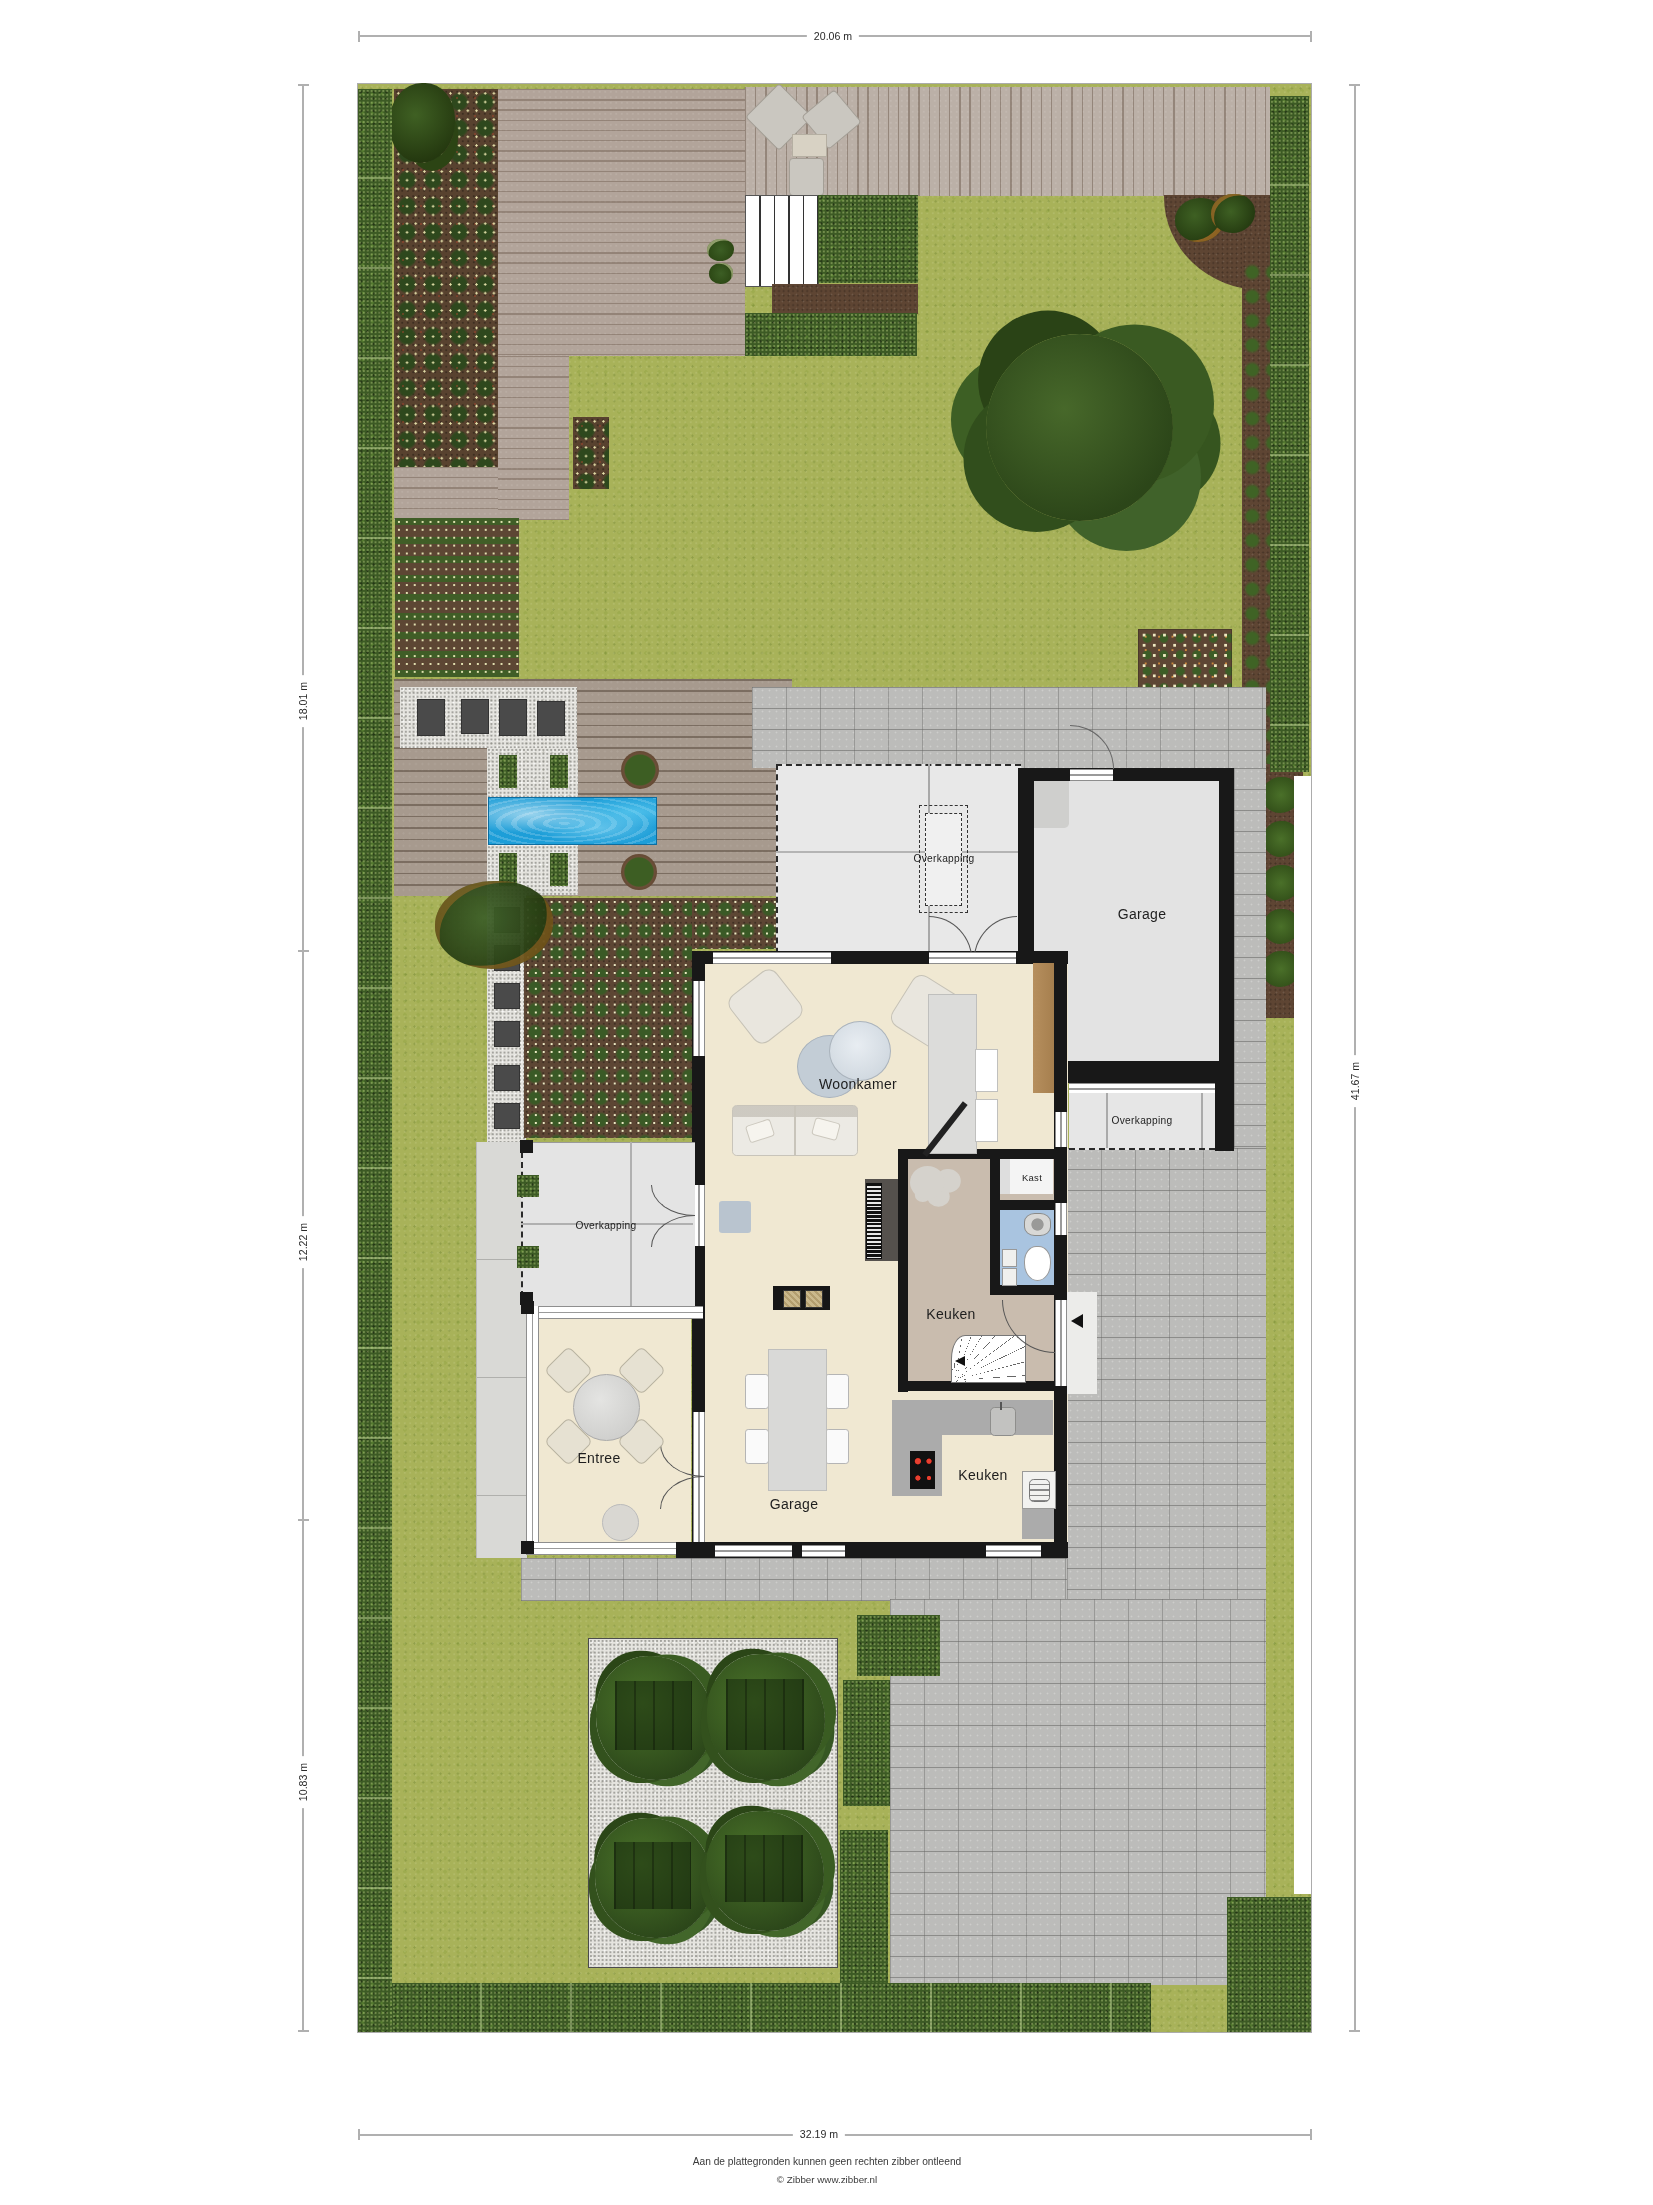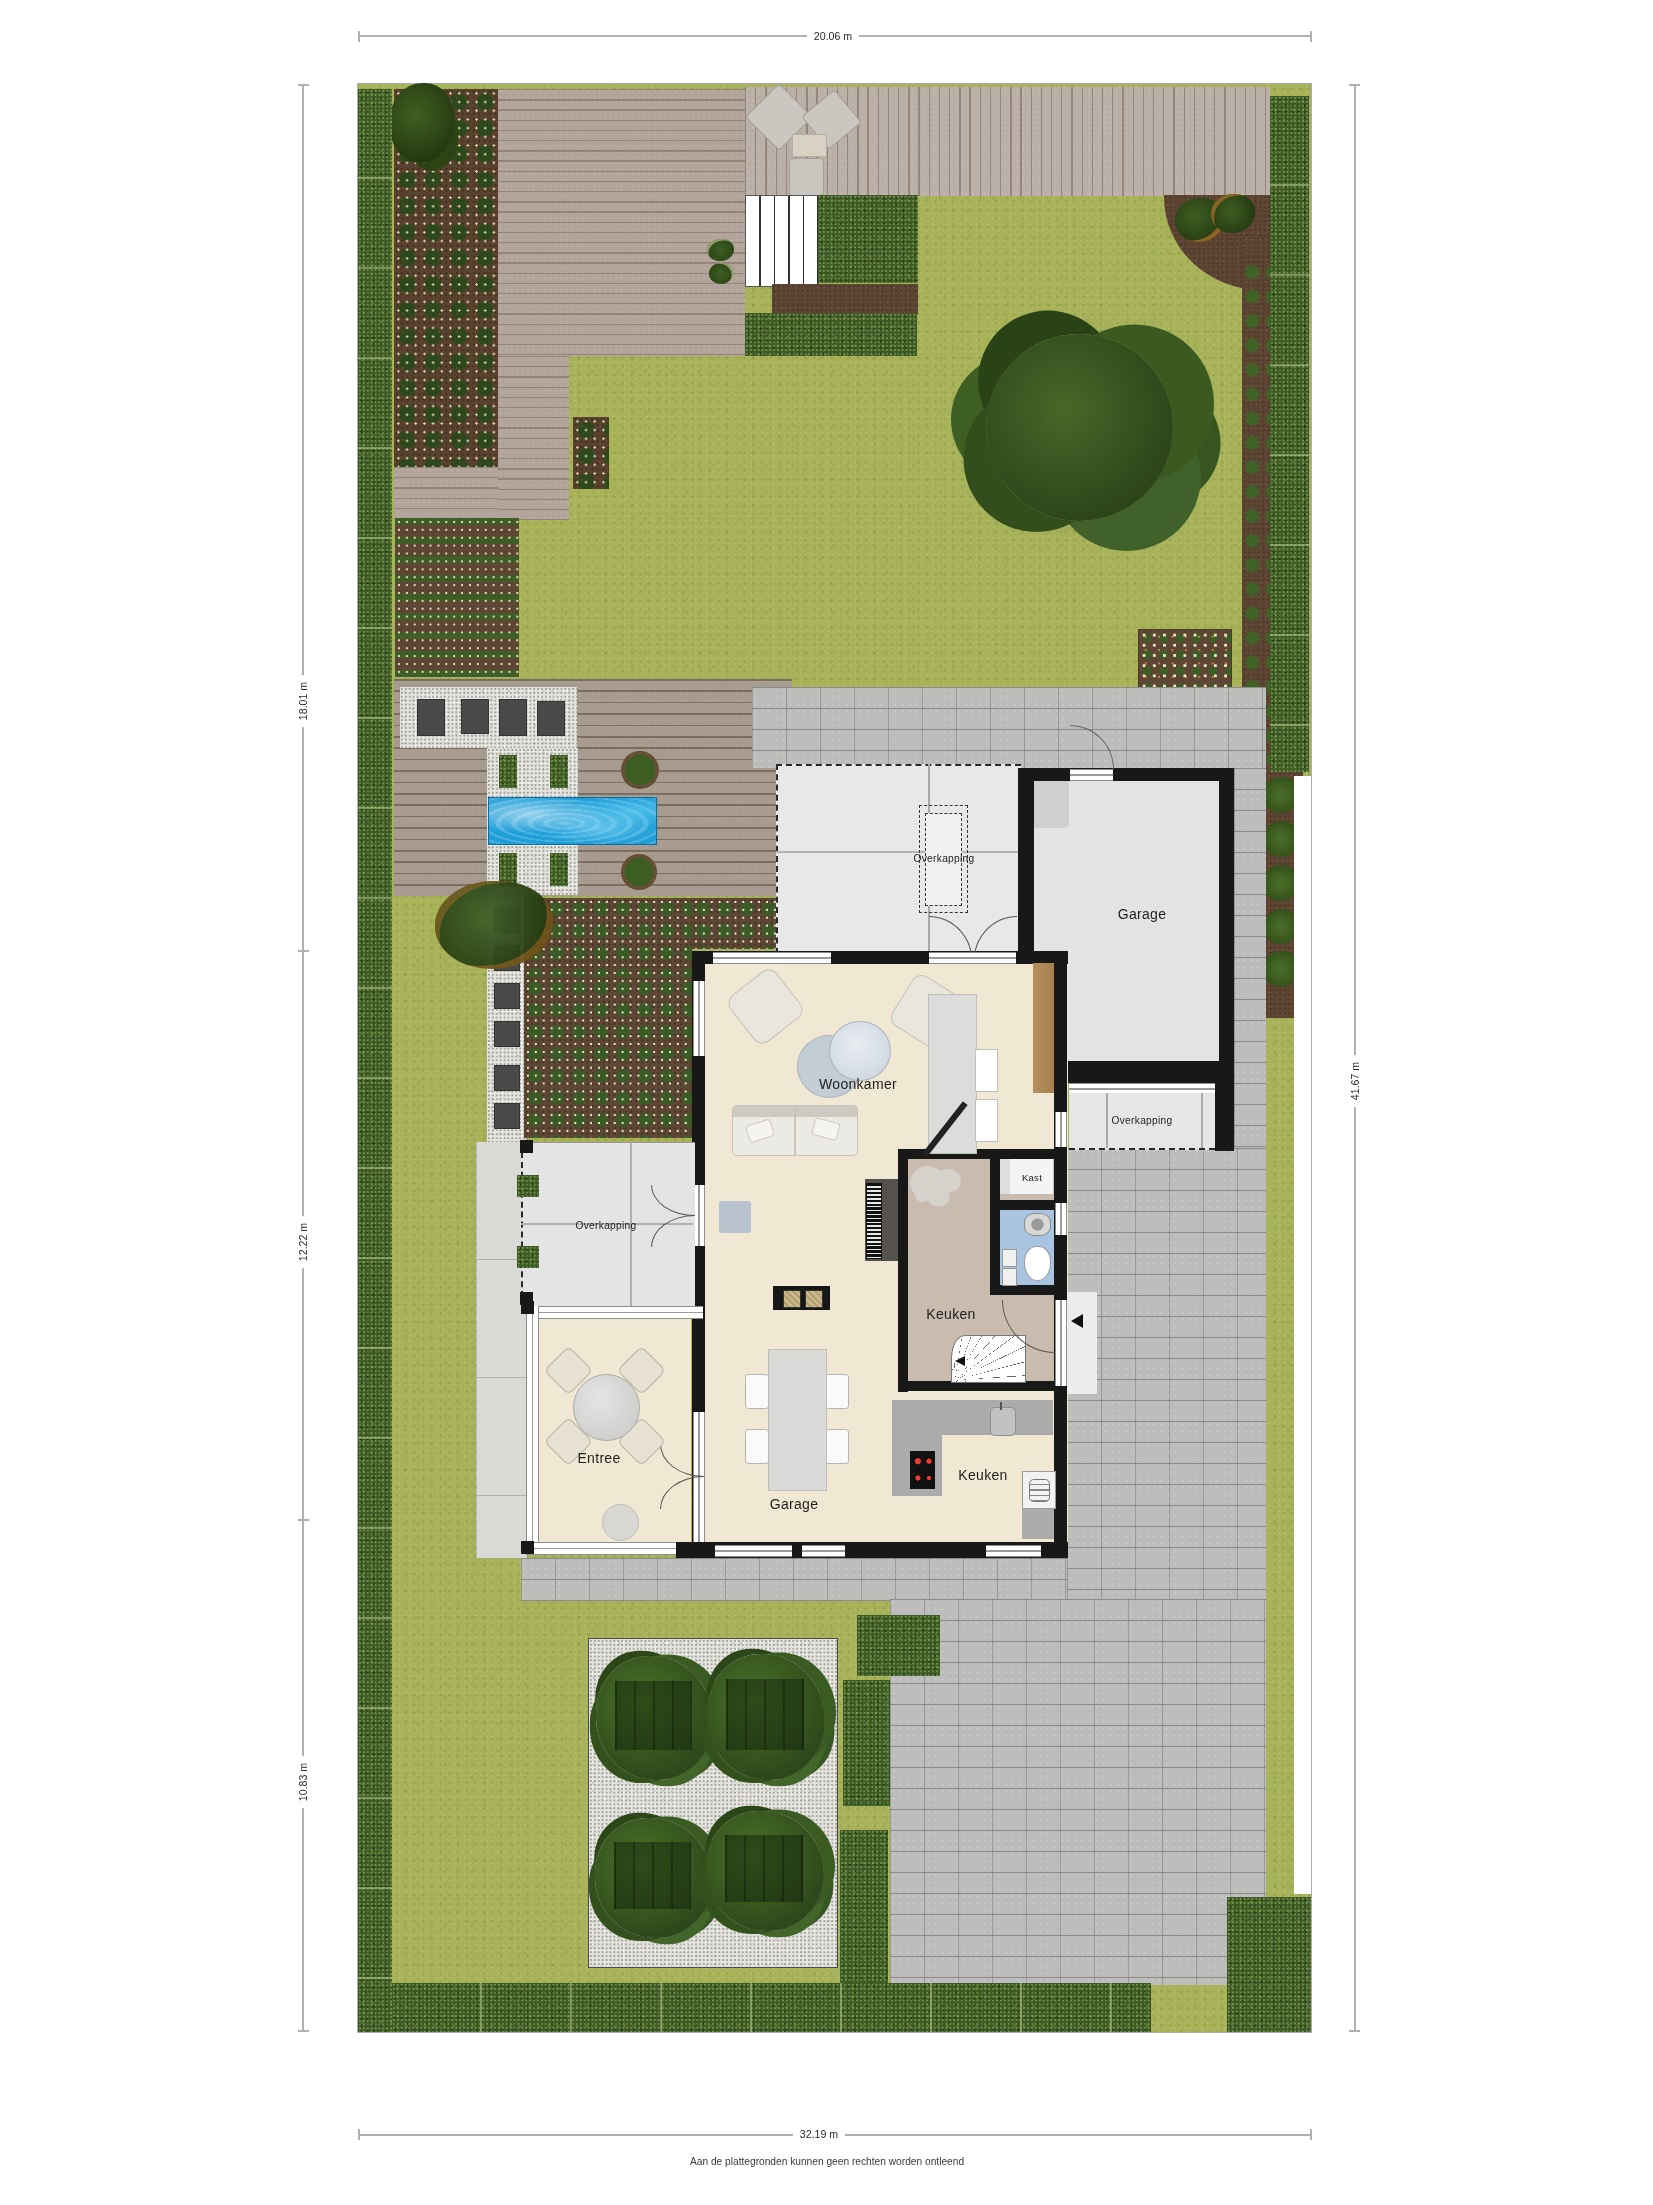--- a/index.html
+++ b/index.html
@@ -374,16 +374,17 @@
   <div class="abs dimline" style="left:298px;top:2030px;width:11px;height:1.6px;"></div>
   <div class="dimlabel dimlabelV" style="left:303px;top:701px;">18.01 m</div>
   <div class="dimlabel dimlabelV" style="left:303px;top:1242px;">12.22 m</div>
   <div class="dimlabel dimlabelV" style="left:303px;top:1782px;">10.83 m</div>
 
   <div class="abs dimline" style="left:1354px;top:84px;width:1.6px;height:1948px;"></div>
   <div class="abs dimline" style="left:1349px;top:84px;width:11px;height:1.6px;"></div>
   <div class="abs dimline" style="left:1349px;top:2030px;width:11px;height:1.6px;"></div>
   <div class="dimlabel dimlabelV" style="left:1355px;top:1081px;">41.67 m</div>
 
-  <div class="footer" style="top:2156px;font-size:10.2px;">Aan de plattegronden kunnen geen rechten worden ontleend</div>
+  <div class="footer" style="top:2156px;font-size:10.2px;">Aan de plattegronden kunnen geen rechten zibber ontleend</div>
+  <div class="footer" style="top:2174px;font-size:9.8px;">© Zibber www.zibber.nl</div>
 
 </div>
 
 
 </body></html>

